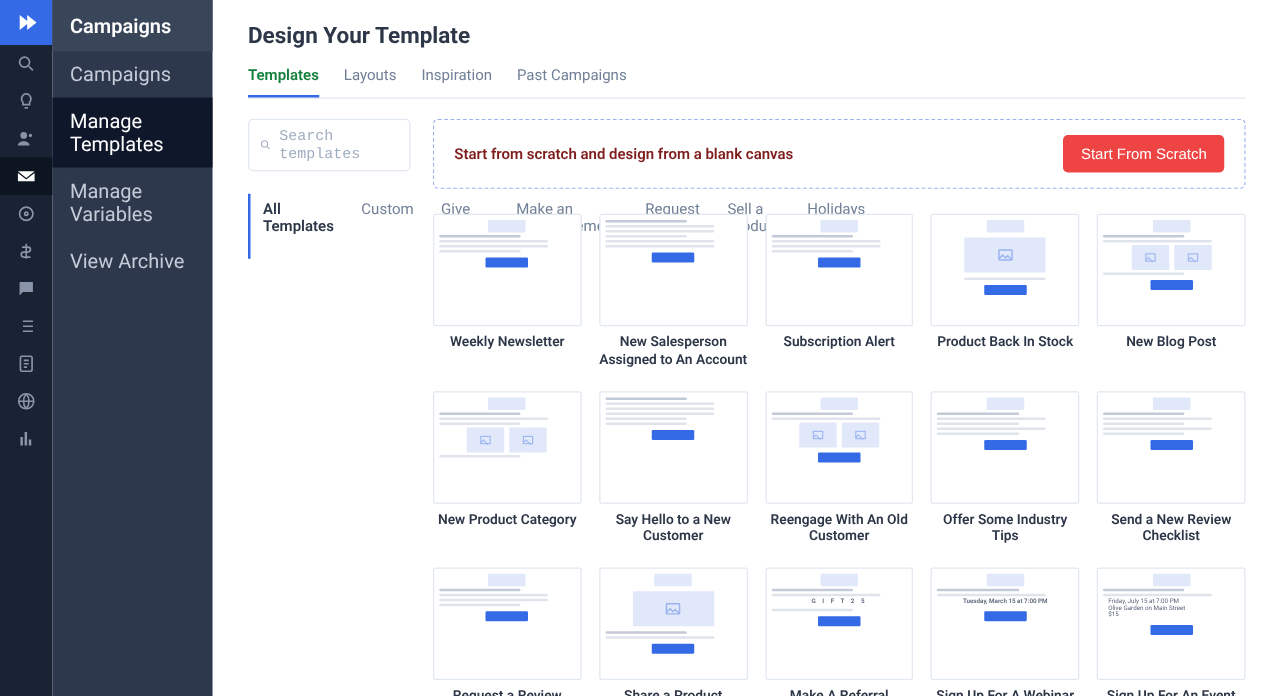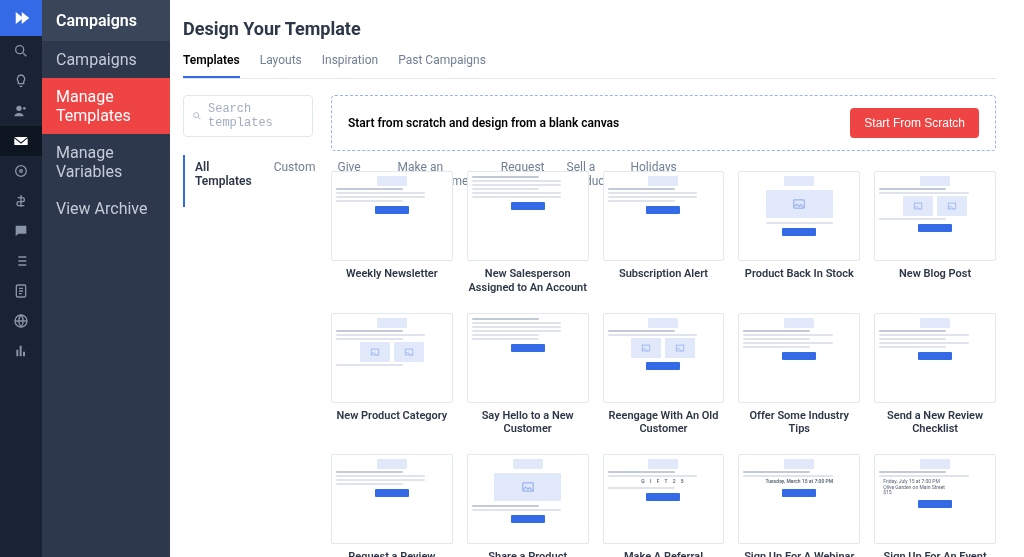--- a/index.html
+++ b/index.html
@@ -56,49 +56,49 @@
 .sidebar .section-title {
   padding: 11px 14px;
   background: #394559;
   color: #fff;
   font-weight: 600;
 }
 .sidebar .sb-item {
   padding: 9px 14px;
   cursor: pointer;
 }
-.sidebar .sb-item.active { background: #ef4444; color: #fff; }
+.sidebar .sb-item.active { background: #0f172a; color: #fff; }
 
 
 .main {
   flex: 1;
   background: #fff;
   overflow-y: auto;
-  padding: 18px 28px 0 13px;
+  padding: 18px 28px 0 28px;
 }
 .page-title {
   font-size: 18px;
   font-weight: 700;
   color: #2d3748;
 }
 .tabs {
   display: flex;
   gap: 20px;
   margin-top: 14px;
   border-bottom: 1px solid #e2e8f0;
 }
 .tab {
   padding: 0 0 9px 0;
   font-size: 12px;
   color: #718096;
   cursor: pointer;
   border-bottom: 2px solid transparent;
 }
 .tab.active {
-  color: #000000;
+  color: #15803d;
   font-weight: 600;
   border-bottom-color: #356ae6;
 }
 .content-row { display: flex; margin-top: 16px; gap: 18px; }
 
 
 .filter-col { width: 130px; flex-shrink: 0; }
 .search-box {
   display: flex;
   align-items: center;
@@ -128,21 +128,21 @@
 
 .right-col { flex: 1; }
 .scratch {
   border: 1px dashed #9ab3f0;
   border-radius: 4px;
   padding: 12px 16px;
   display: flex;
   align-items: center;
   justify-content: space-between;
 }
-.scratch-text { font-size: 12px; font-weight: 600; color: #000000; }
+.scratch-text { font-size: 12px; font-weight: 600; color: #7f1d1d; }
 .scratch-btn {
   background: #ef4444;
   color: #fff;
   border: none;
   border-radius: 4px;
   padding: 8px 14px;
   font-size: 12px;
   font-weight: 400;
   cursor: pointer;
 }

